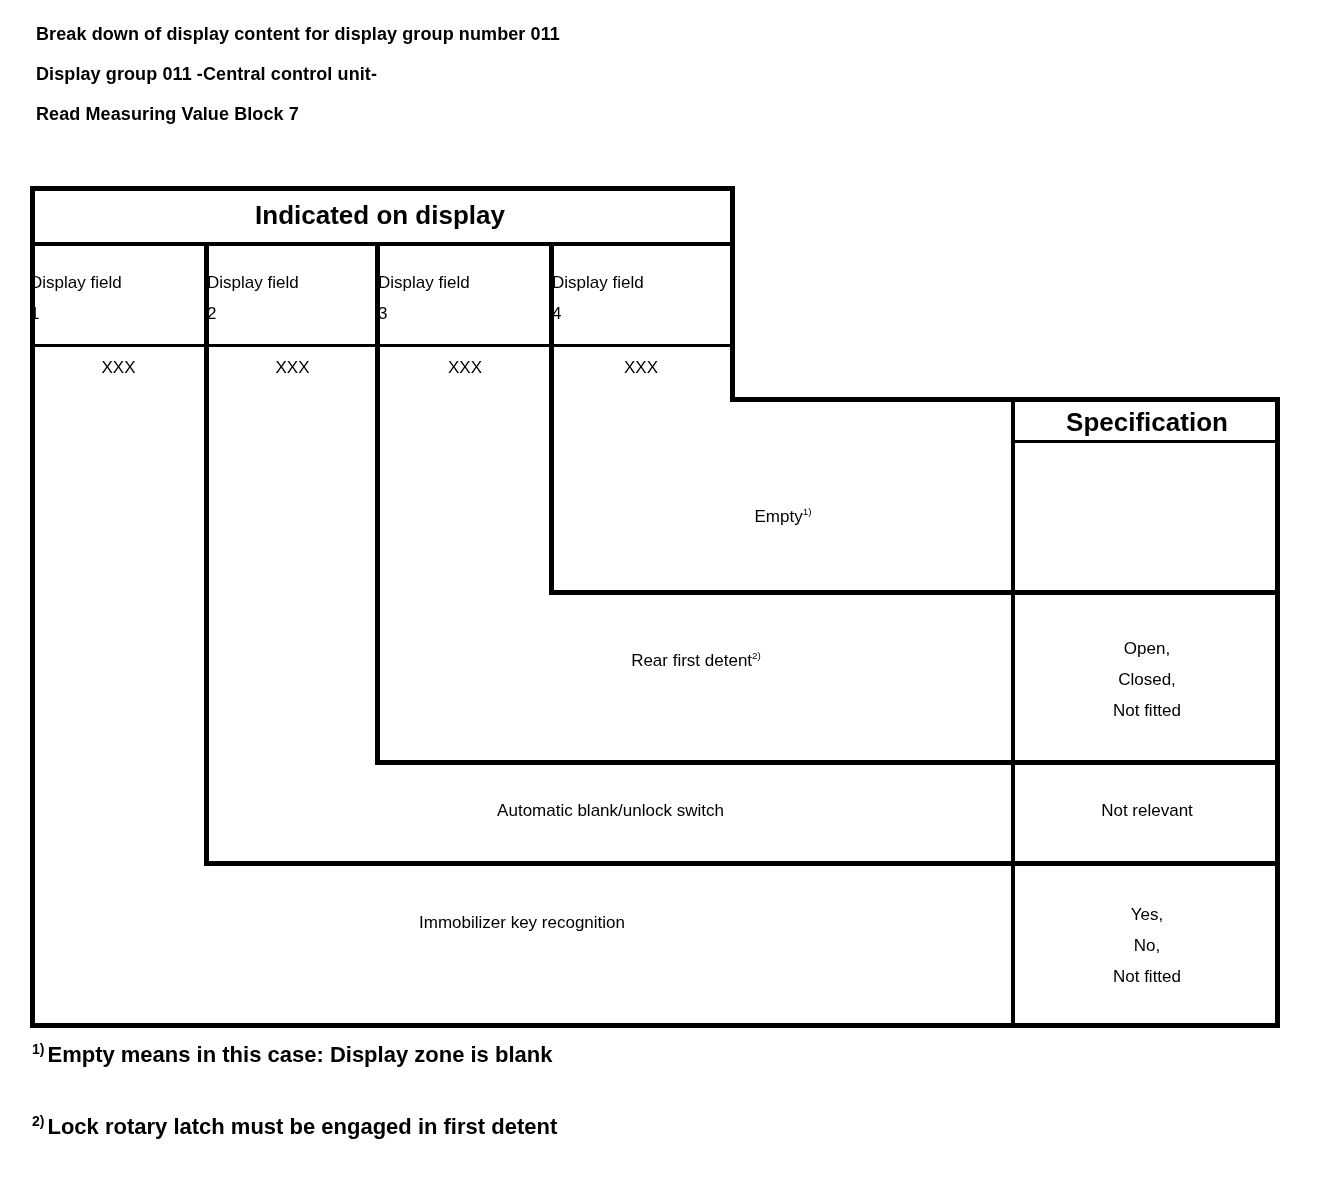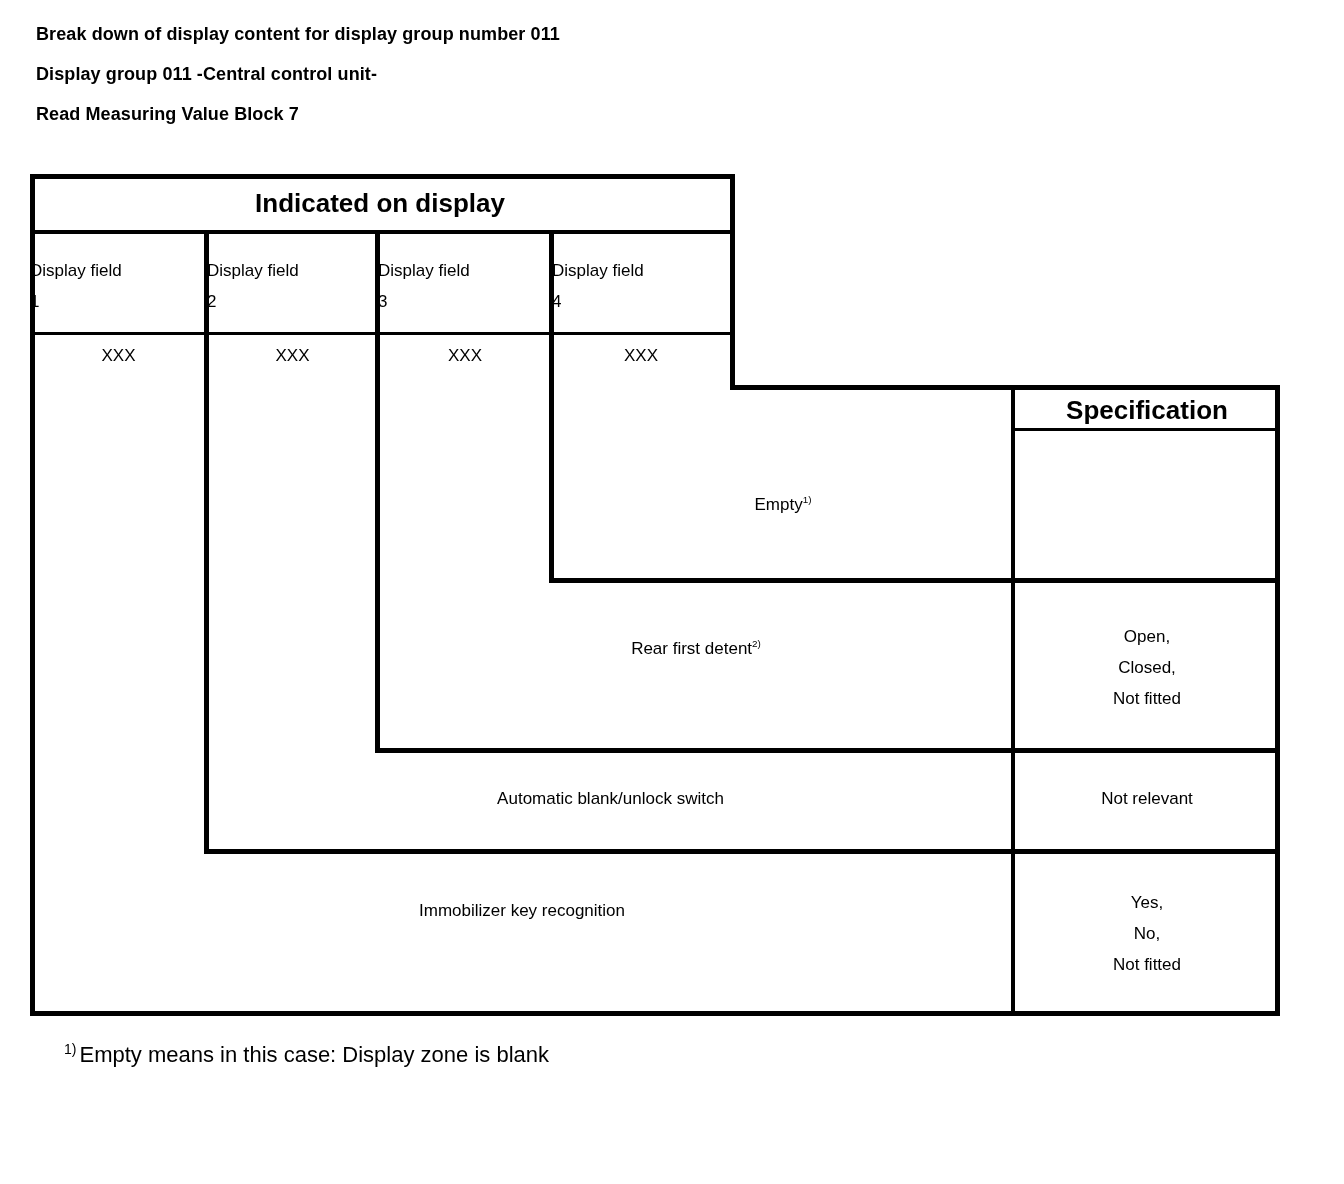--- a/index.html
+++ b/index.html
@@ -28,21 +28,21 @@
     font-weight: bold;
     line-height: 40px;
     white-space: nowrap;
     letter-spacing: 0.1px;
   }
 
   
   #diagram {
     position: absolute;
     left: 0;
-    top: 4px;
+    top: 16px;
     width: 1344px;
     height: 1096px;
     text-decoration: underline;
   }
 
   
   .cell {
     position: absolute;
     box-sizing: border-box;
     background: transparent;
@@ -71,25 +71,24 @@
 
   
   #footnotes {
     position: absolute;
     left: 32px;
     top: 1040px;
     width: 1000px;
   }
   .footnote {
     font-size: 22px;
-    font-weight: normal;
+    font-weight: bold;
     line-height: 30px;
     margin-bottom: 42px;
     white-space: nowrap;
-    margin-left: 32px;
   }
   .footnote .fn-mark {
     font-size: 14px;
     vertical-align: super;
     line-height: 0;
     margin-right: 3px;
   }
 </style>
 </head>
 <body>
@@ -179,13 +178,16 @@
   <div class="rule" style="left:375px; top:744px; width:905px; height:5px;"></div>
 
   <div class="rule" style="left:204px; top:845px; width:1076px; height:5px;"></div>
 
 </div>
 
 <div id="footnotes">
   <div class="footnote">
     <span class="fn-mark">1)</span><span>Empty means in this case: Display zone is blank</span>
   </div>
+  <div class="footnote">
+    <span class="fn-mark">2)</span><span>Lock rotary latch must be engaged in first detent</span>
+  </div>
 </div>
 
 </body></html>

